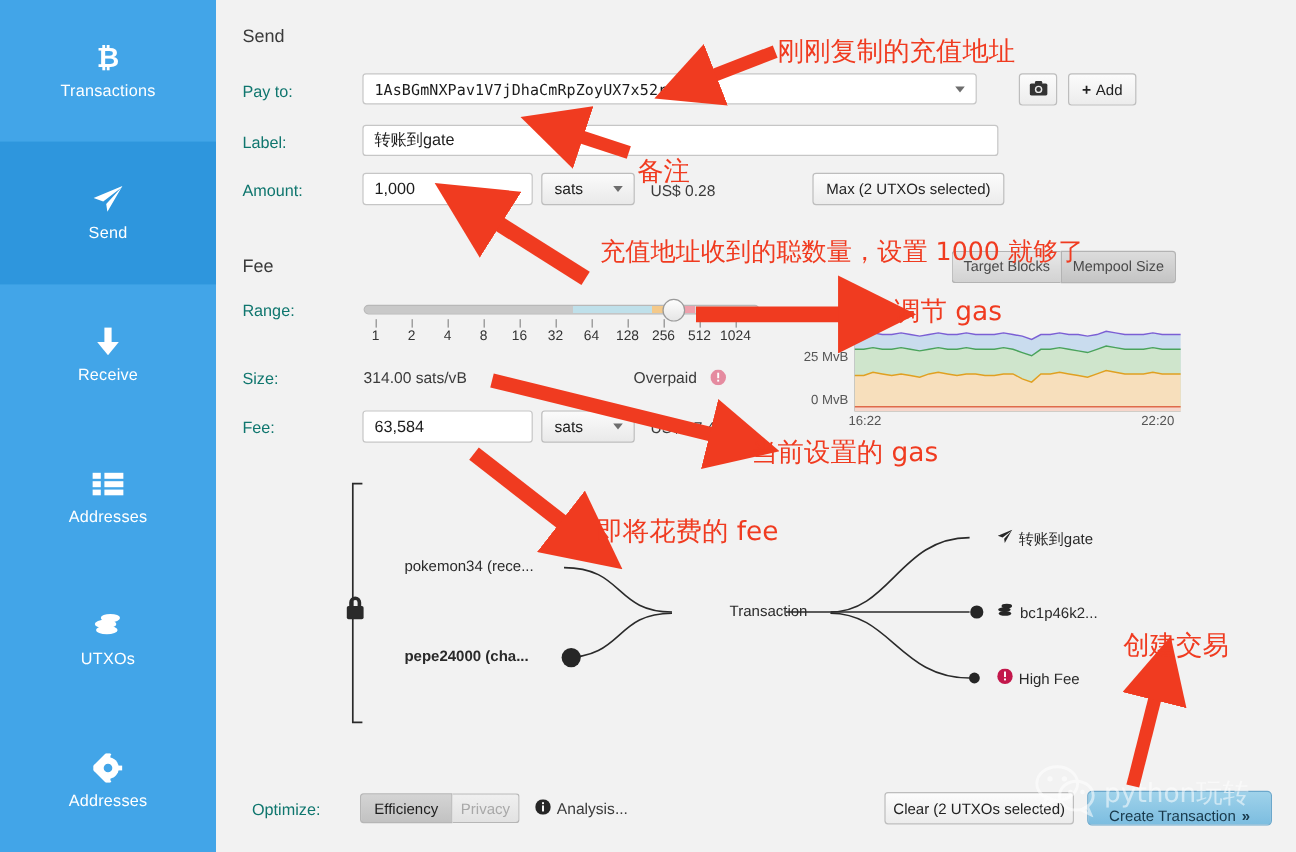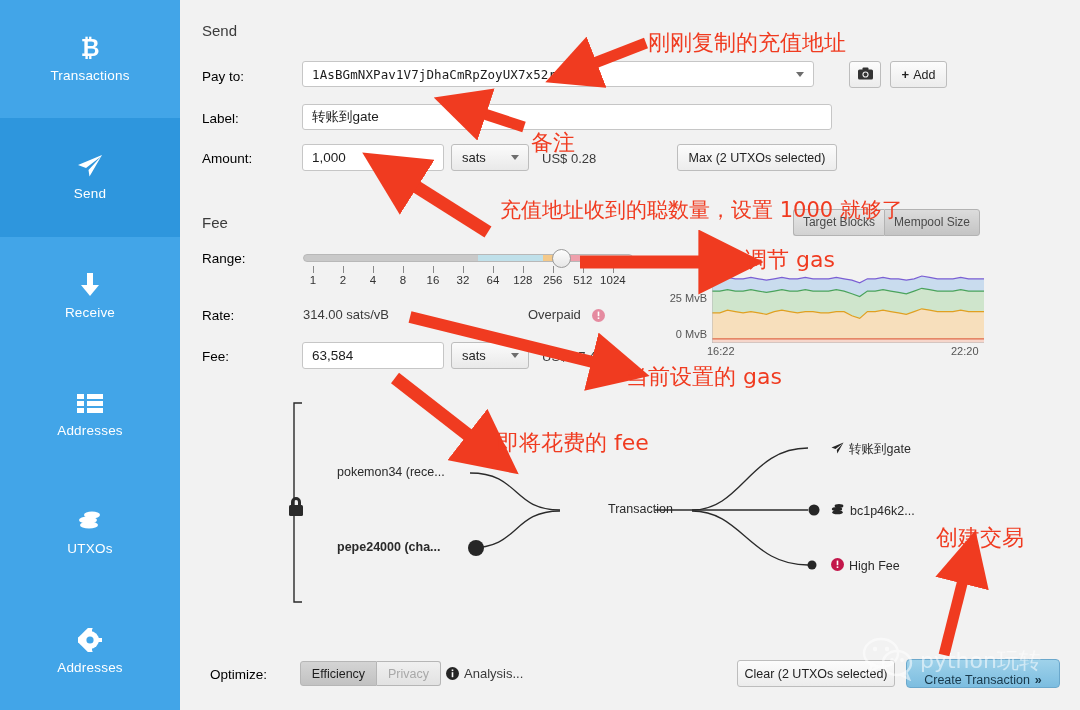--- a/index.html
+++ b/index.html
@@ -25,21 +25,21 @@
   }
   .nav-item.active { background: #2e96dd; }
   .nav-label { font-size: 13.5px; letter-spacing: .2px; }
   .nav-ico { height: 26px; display: flex; align-items: center; justify-content: center; }
   .nav-ico svg { display: block; }
 
   
   #main { position: absolute; left: 180px; top: 0; width: 900px; height: 710px; }
 
   .section-title { position: absolute; font-size: 15px; color: #3b3b3b; }
-  .row-label { position: absolute; font-size: 13.5px; color: #000000; text-align: right; }
+  .row-label { position: absolute; font-size: 13.5px; color: #0f766e; text-align: right; }
 
   .field {
     position: absolute;
     background: #ffffff;
     border: 1px solid #c6c6c6;
     border-radius: 3px;
     font-size: 13.5px; color: #1c1c1c;
     display: flex; align-items: center;
     padding: 0 9px;
     font-family: "Liberation Sans", sans-serif;
@@ -265,21 +265,21 @@
       <span>sats</span>
       <span class="caret"></span>
     </div>
     <div class="sub-val" style="left:362px; top:151px;">US$ 0.28</div>
     <div class="btn" style="left:497px; top:144px; width:160px; height:27px;">Max (2 UTXOs selected)</div>
 
     <div class="section-title" style="left:22px; top:214px;">Fee</div>
 
     <div class="row-label" style="left:22px; top:251px;">Range:</div>
 
-    <div class="row-label" style="left:22px; top:308px;">Rate:</div>
+    <div class="row-label" style="left:22px; top:308px;">Size:</div>
     <div class="sub-val" style="left:123px; top:307px;">314.00 sats/vB</div>
     <div class="sub-val" style="left:348px; top:307px;">Overpaid</div>
     <div style="position:absolute;left:412px;top:308px;">
       <svg width="13" height="13" viewBox="0 0 13 13">
         <circle cx="6.5" cy="6.5" r="6.5" fill="#e58ba0"></circle>
         <rect x="5.7" y="2.6" width="1.6" height="4.6" fill="#fff"></rect>
         <rect x="5.7" y="8.4" width="1.6" height="1.6" fill="#fff"></rect>
       </svg>
     </div>
 
@@ -407,21 +407,21 @@
           <rect x="5.7" y="2.6" width="1.6" height="4.6" fill="#fff"></rect>
           <rect x="5.7" y="8.4" width="1.6" height="1.6" fill="#fff"></rect>
         </svg>
       </span>
       <span class="node-lbl" style="position:static;">High Fee</span>
     </div>
   </div>
 
   <div class="row-label" style="left:210px; top:667px;">Optimize:</div>
   <div class="seg on" style="left:300px; top:661px; width:77px;">Efficiency</div>
-  <div class="seg off" style="left:377px; top:661px; width:64px;">Privacy</div>
+  <div class="seg off" style="left:377px; top:661px; width:56px;">Privacy</div>
   <div style="position:absolute; left:446px; top:666px;">
     <svg width="13" height="13" viewBox="0 0 13 13">
       <circle cx="6.5" cy="6.5" r="6.5" fill="#262626"></circle>
       <rect x="5.7" y="2.5" width="1.6" height="1.6" fill="#fff"></rect>
       <rect x="5.7" y="5.2" width="1.6" height="5" fill="#fff"></rect>
     </svg>
   </div>
   <div class="sub-val" style="left:464px; top:666px;">Analysis...</div>
 
   <div class="btn" style="left:737px; top:660px; width:158px; height:27px;">Clear (2 UTXOs selected)</div>

